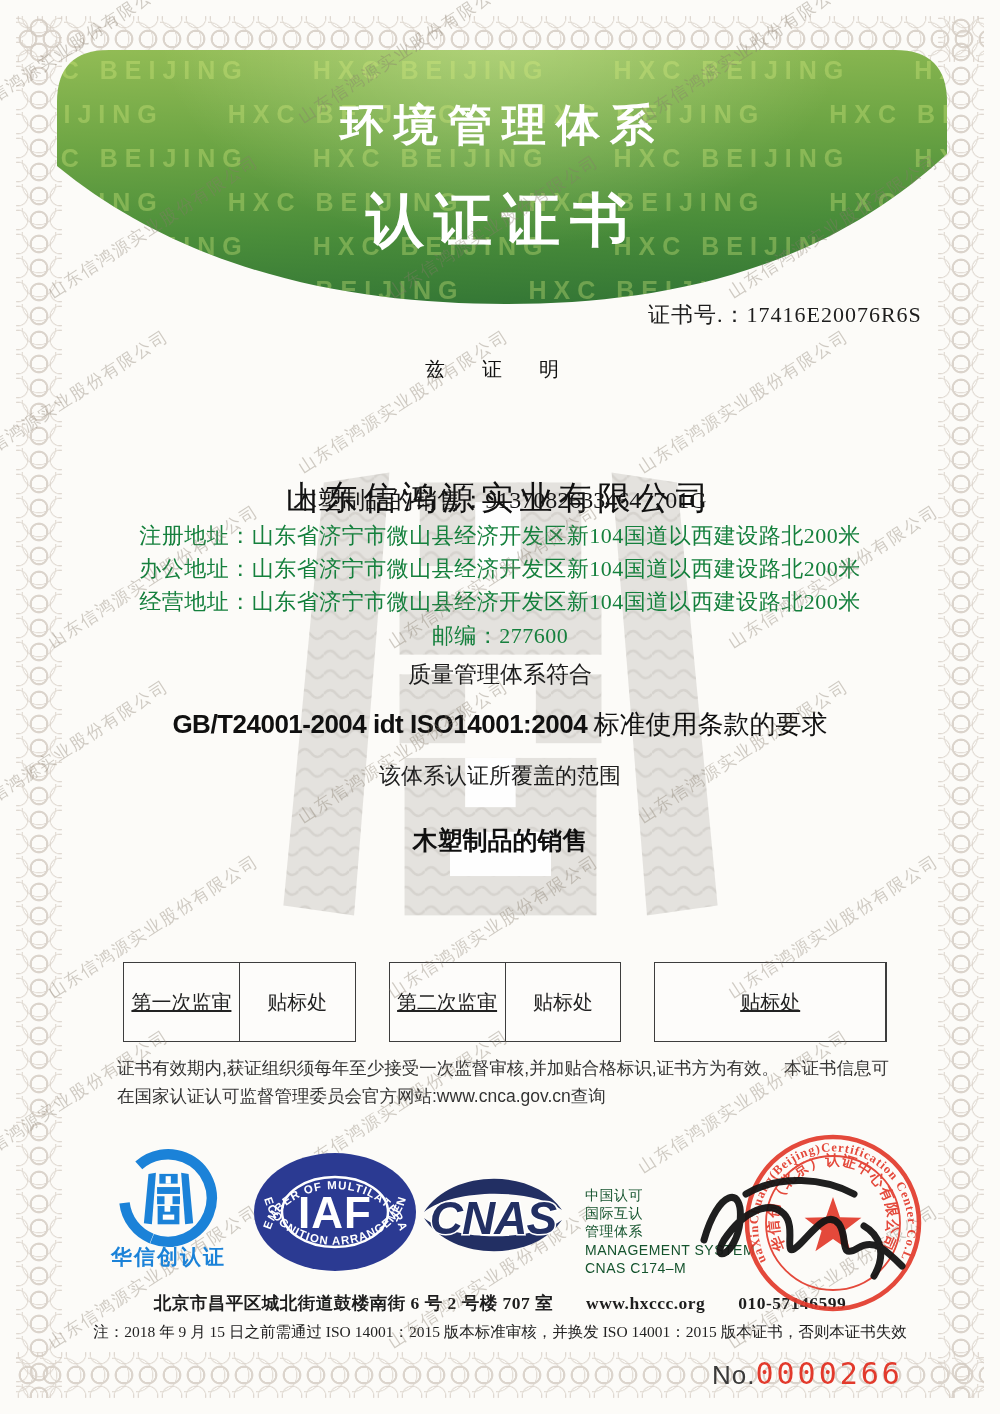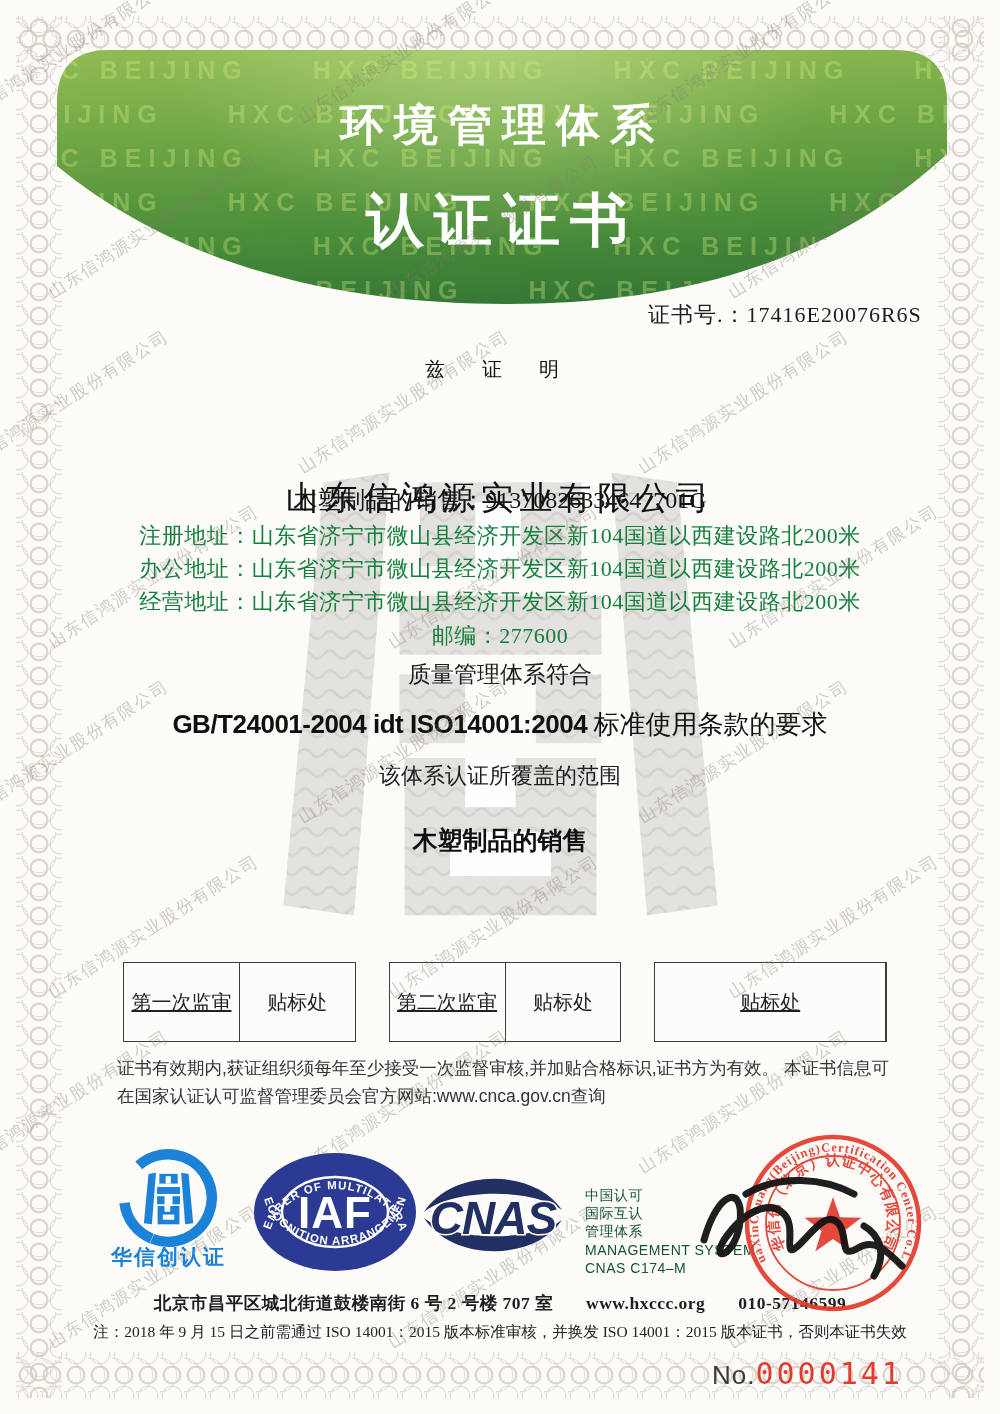--- a/index.html
+++ b/index.html
@@ -234,21 +234,21 @@
   </svg>
 
   <div class="tline footer1">
     <span>北京市昌平区城北街道鼓楼南街 6 号 2 号楼 707 室</span>
     <span>www.hxccc.org</span>
     <span>010-57146599</span>
   </div>
   <div class="tline footer2">注：2018 年 9 月 15 日之前需通过 ISO 14001：2015 版本标准审核，并换发 ISO 14001：2015 版本证书，否则本证书失效</div>
 
   <div class="serial">
-    <span class="serial-label">No.</span><span class="serial-num">0000141</span>
+    <span class="serial-label">No.</span><span class="serial-num">0000266</span>
   </div>
 
   <div class="wm-layer" id="wm-layer">
       <span class="wm-text" style="left: -60px; top: 40px;">山东信鸿源实业股份有限公司</span>
       <span class="wm-text" style="left: 280px; top: 40px;">山东信鸿源实业股份有限公司</span>
       <span class="wm-text" style="left: 620px; top: 40px;">山东信鸿源实业股份有限公司</span>
       <span class="wm-text" style="left: 30px; top: 215px;">山东信鸿源实业股份有限公司</span>
       <span class="wm-text" style="left: 370px; top: 215px;">山东信鸿源实业股份有限公司</span>
       <span class="wm-text" style="left: 710px; top: 215px;">山东信鸿源实业股份有限公司</span>
       <span class="wm-text" style="left: -60px; top: 390px;">山东信鸿源实业股份有限公司</span>

